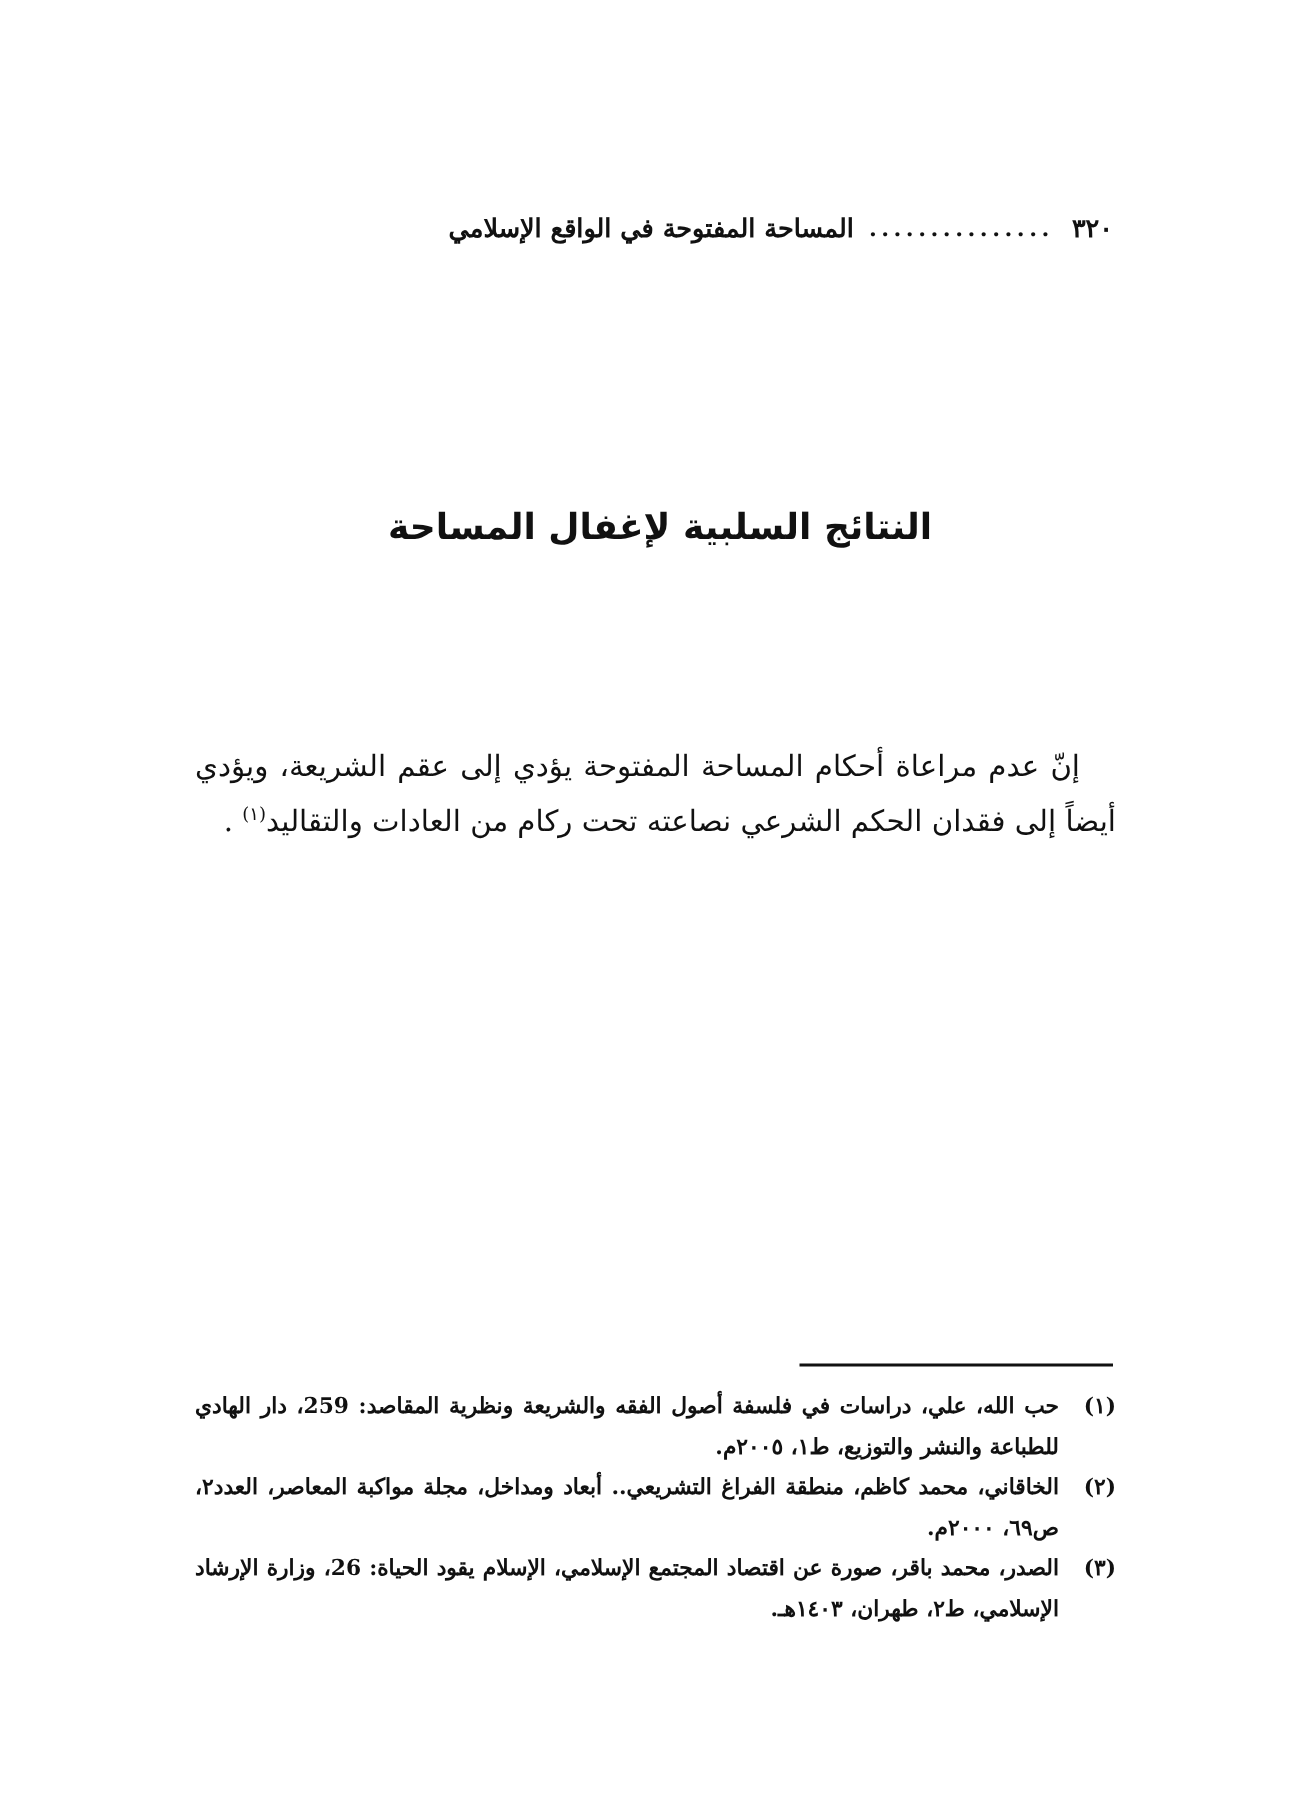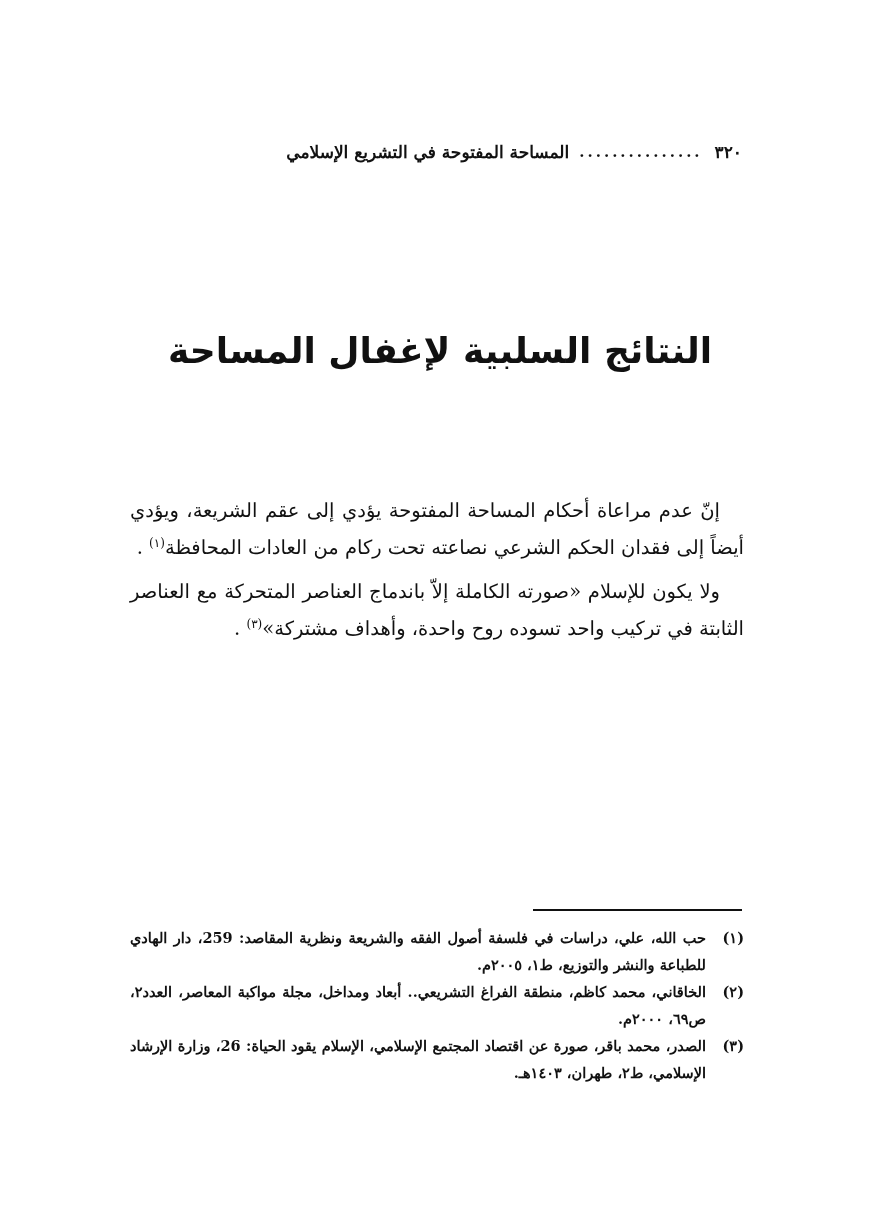--- a/index.html
+++ b/index.html
@@ -45,21 +45,21 @@
     }
     .chapter-title {
       position: absolute;
       top: 322px;
       left: 120px;
       width: 640px;
       direction: rtl;
       text-align: center;
       font-family: "DejaVu Sans", "Liberation Sans", sans-serif;
       font-weight: bold;
-      font-size: 36px;
+      font-size: 24px;
       line-height: 58px;
     }
     .body-text {
       position: absolute;
       top: 492px;
       left: 130px;
       width: 614px;
       direction: rtl;
       text-align: justify;
       font-size: 19.5px;
@@ -109,33 +109,30 @@
     }
   </style>
 </head>
 <body>
 
 <div class="page">
 
   <div class="running-header">
     <span class="page-number">٣٢٠</span>
     <span class="dots">...............</span>
-    <span class="running-title">المساحة المفتوحة في التشريع الإسلامي</span>
+    <span class="running-title">المساحة المفتوحة في الواقع الإسلامي</span>
   </div>
 
   <div class="chapter-title">
     <div>النتائج السلبية لإغفال المساحة</div>
   </div>
 
   <div class="body-text">
     <p>
-      <span>إنّ عدم مراعاة أحكام المساحة المفتوحة يؤدي إلى عقم الشريعة، ويؤدي أيضاً إلى فقدان الحكم الشرعي نصاعته تحت ركام من العادات المحافظة</span><sup>(١)</sup><span> .</span>
-    </p>
-    <p>
-      <span>ولا يكون للإسلام «صورته الكاملة إلاّ باندماج العناصر المتحركة مع العناصر الثابتة في تركيب واحد تسوده روح واحدة، وأهداف مشتركة»</span><sup>(٣)</sup><span> .</span>
+      <span>إنّ عدم مراعاة أحكام المساحة المفتوحة يؤدي إلى عقم الشريعة، ويؤدي أيضاً إلى فقدان الحكم الشرعي نصاعته تحت ركام من العادات والتقاليد</span><sup>(١)</sup><span> .</span>
     </p>
   </div>
 
   <div class="footnote-rule"></div>
 
   <div class="footnotes">
     <div class="footnote">
       <span class="fn-num">(١)</span>
       <span class="fn-text">حب الله، علي، دراسات في فلسفة أصول الفقه والشريعة ونظرية المقاصد: 259، دار الهادي للطباعة والنشر والتوزيع، ط١، ٢٠٠٥م.</span>
     </div>

